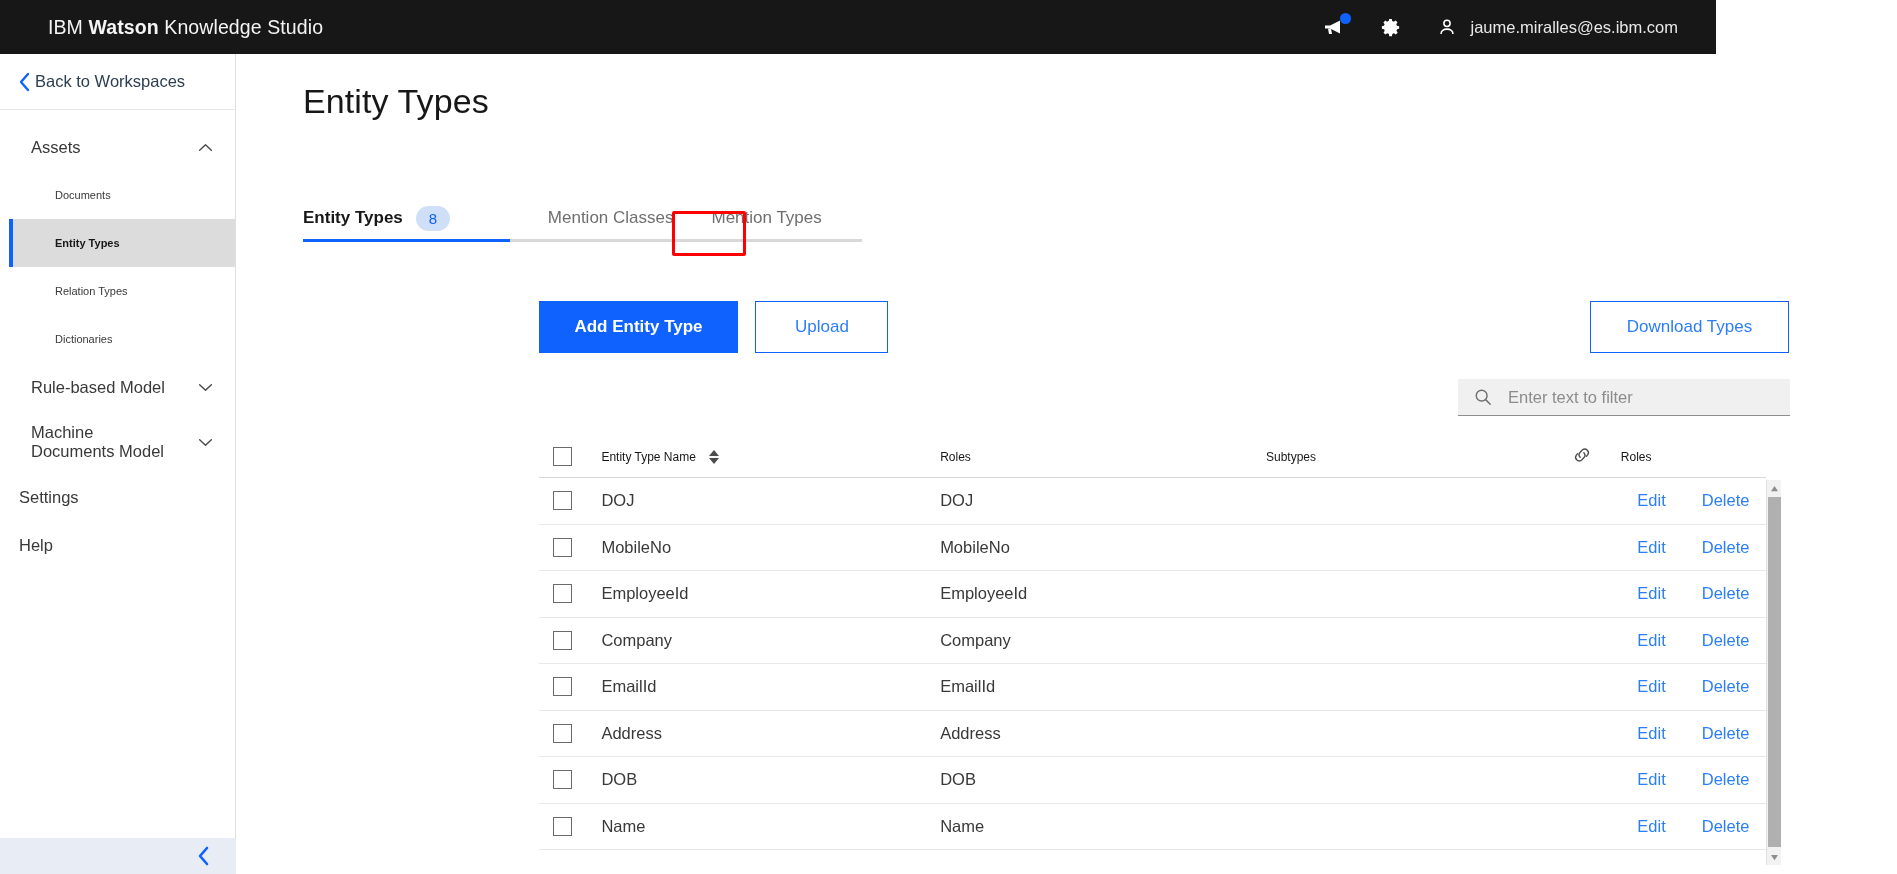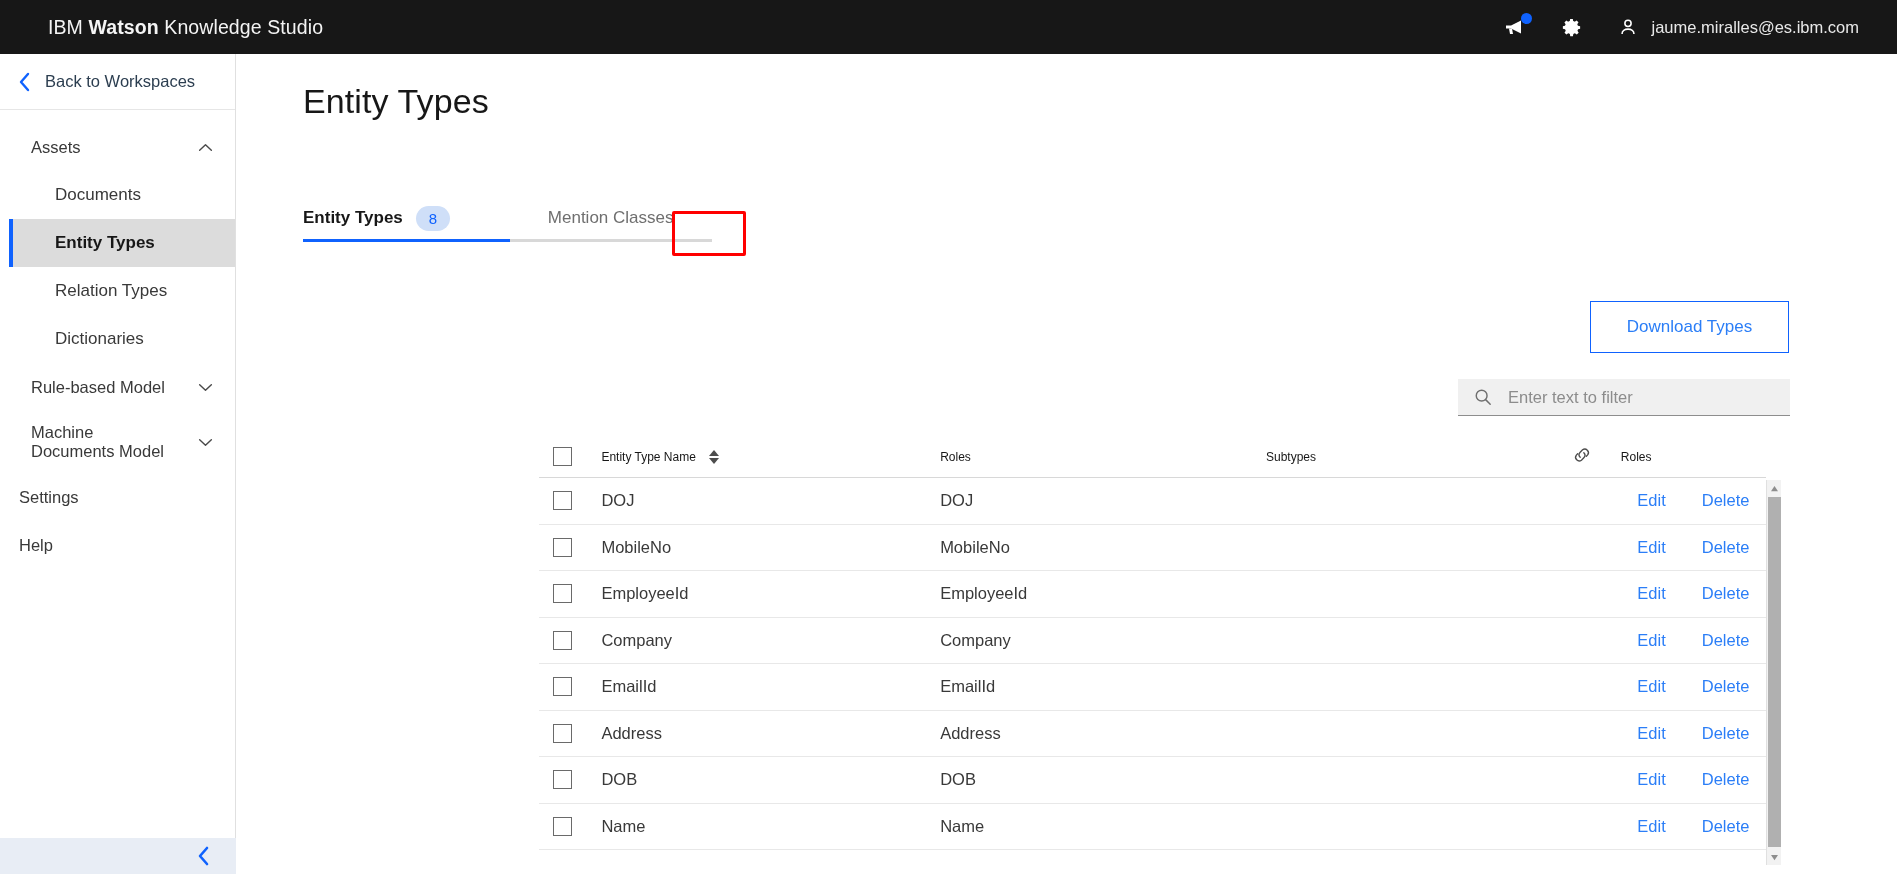--- a/index.html
+++ b/index.html
@@ -8,21 +8,21 @@
     height: 874px;
     overflow: hidden;
     font-family: "Liberation Sans", sans-serif;
     background: #ffffff;
     color: #152935;
   }
 
   
   .topbar {
     position: absolute; top: 0; left: 0;
-    width: 1897px; height: 54px;
+    width: 1716px; height: 54px;
     background: #171717;
     display: flex; align-items: center;
     z-index: 50;
   }
   .brand {
     margin-left: 48px;
     font-size: 19.5px;
     color: #f4f4f4;
     letter-spacing: .1px;
     white-space: nowrap;
@@ -61,21 +61,21 @@
   .sidebar {
     position: absolute; top: 54px; left: 0;
     width: 236px; height: 820px;
     background: #ffffff;
     border-right: 1px solid #e0e0e0;
   }
   .back-row {
     height: 56px;
     display: flex; align-items: center;
     padding-left: 18px;
-    gap: 14px;
+    gap: 4px;
     cursor: pointer;
     border-bottom: 1px solid #e6e6e6;
   }
   .back-chev { color: #0f62fe; display: flex; align-items: center; }
   .back-label {
     font-size: 16.5px;
     color: #2c3e50;
     white-space: nowrap;
   }
   .nav { padding-top: 13px; margin-left: 9px; }
@@ -94,21 +94,21 @@
   .nav-group.two-line { height: 62px; }
   .nav-group.two-line .txt { max-width: 140px; }
 
   .nav-item {
     height: 48px;
     display: flex; align-items: center;
     padding-left: 46px;
     cursor: pointer;
     position: relative;
   }
-  .nav-item .txt { font-size: 17px; color: #393939; text-align: center; }
+  .nav-item .txt { font-size: 11px; color: #393939; text-align: center; }
   .nav-item.active { background: #dcdcdc; }
   .nav-item.active .txt { font-weight: 700; color: #171717; }
   .nav-item.active::before {
     content: ""; position: absolute; left: 0; top: 0;
     width: 4px; height: 100%;
     background: #0f62fe;
   }
   .nav-plain {
     height: 48px;
     display: flex; align-items: center;
@@ -392,23 +392,30 @@
   <div class="page-title">Entity Types</div>
 
   <div class="tabs">
     <div class="tab active">
       <span class="tlabel">Entity Types</span>
       <span class="badge">8</span>
     </div>
     <div class="tab mid">
       <span class="tlabel">Mention Classes</span>
     </div>
+    <div class="tab last">
+      <span class="tlabel">Mention Types</span>
+    </div>
   </div>
   <div class="redbox"></div>
 
+  <div class="btn-row">
+    <span class="btn btn-primary">Add Entity Type</span>
+    <span class="btn btn-secondary">Upload</span>
+  </div>
   <span class="btn btn-download">Download Types</span>
 
   <div class="filter-box">
     <span class="sicon">
       <svg width="18" height="18" viewBox="0 0 20 20">
           <circle cx="8.5" cy="8.5" r="6" fill="none" stroke="#6f6f6f" stroke-width="1.6"></circle>
           <path d="M13.2 13.2L18 18" stroke="#6f6f6f" stroke-width="1.6" stroke-linecap="round"></path>
         </svg>
     </span>
     <input class="filter-input" type="text" placeholder="Enter text to filter" style="">

